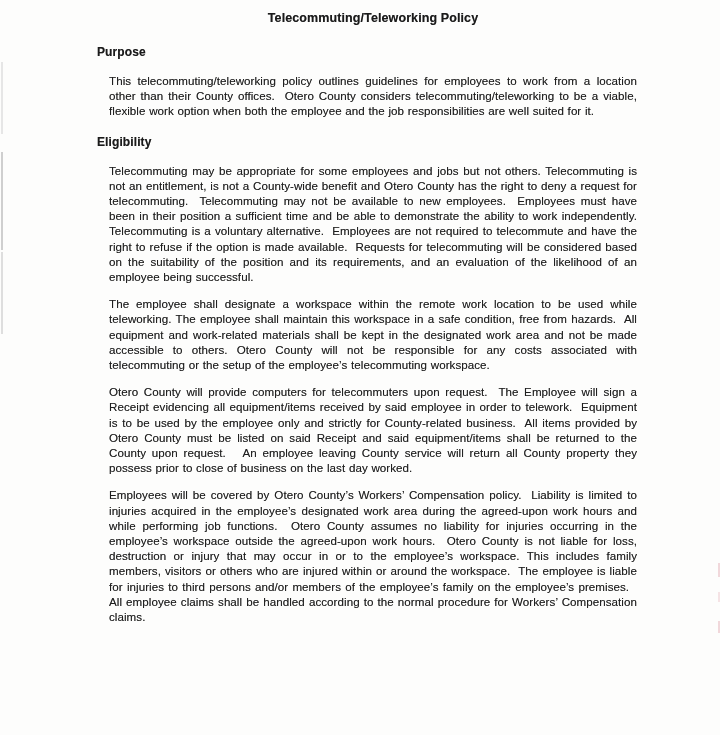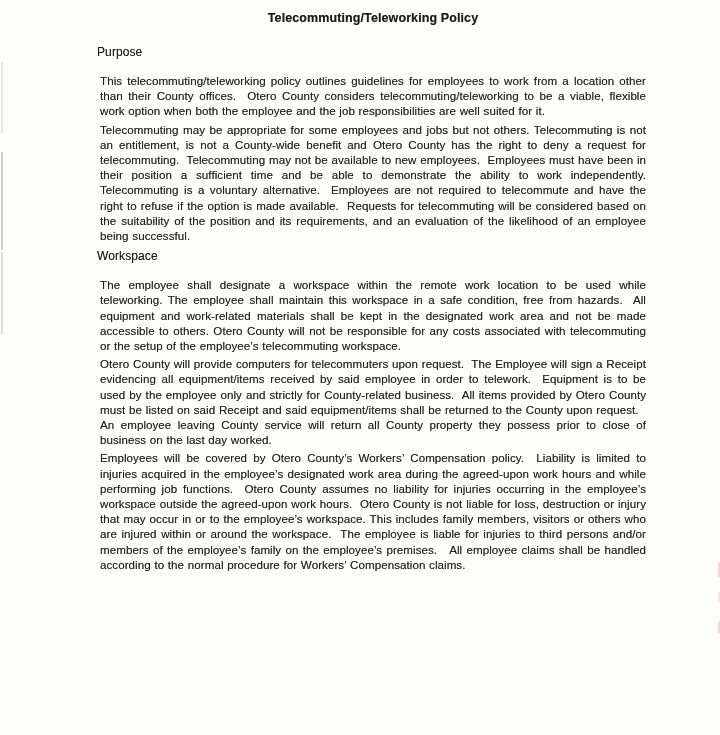--- a/index.html
+++ b/index.html
@@ -26,29 +26,29 @@
   .doc-title {
     margin: 0 0 19px 0;
     text-align: center;
     font-size: 12.5px;
     line-height: 16px;
     font-weight: bold;
     letter-spacing: 0.1px;
     text-shadow: 0 0 0.5px rgba(25,25,25,0.55);
   }
   .sec h2 {
-    margin: 6px 0 14px 0;
+    margin: 16px 0 14px 0;
     font-size: 12px;
     line-height: 14px;
-    font-weight: normal;
+    font-weight: bold;
     letter-spacing: 0.1px;
     text-shadow: 0 0 0.5px rgba(25,25,25,0.55);
   }
   .sec p {
-    margin: 3px;
+    margin: 12px;
     font-size: 11.6px;
     line-height: 15.2px;
     color: #1e1e1e;
     text-align: justify;
     text-align-last: left;
     word-spacing: 0.4px;
     letter-spacing: 0.05px;
     text-shadow: 0 0 0.45px rgba(30,30,30,0.5);
   }
   
@@ -70,25 +70,25 @@
   <div class="doc">
 
     <div class="doc-title">Telecommuting/Teleworking Policy</div>
 
     <div class="sec">
       <h2>Purpose</h2>
       <p>This telecommuting/teleworking policy outlines guidelines for employees to work from a location other than their County offices.&nbsp; Otero County considers telecommuting/teleworking to be a viable, flexible work option when both the employee and the job responsibilities are well suited for it.</p>
     </div>
 
     <div class="sec">
+      <h2>Eligibility</h2>
       <p>Telecommuting may be appropriate for some employees and jobs but not others. Telecommuting is not an entitlement, is not a County-wide benefit and Otero County has the right to deny a request for telecommuting.&nbsp; Telecommuting may not be available to new employees.&nbsp; Employees must have been in their position a sufficient time and be able to demonstrate the ability to work independently. Telecommuting is a voluntary alternative.&nbsp; Employees are not required to telecommute and have the right to refuse if the option is made available.&nbsp; Requests for telecommuting will be considered based on the suitability of the position and its requirements, and an evaluation of the likelihood of an employee being successful.</p>
     </div>
 
     <div class="sec">
-      <h2>Workspace</h2>
       <p>The employee shall designate a workspace within the remote work location to be used while teleworking. The employee shall maintain this workspace in a safe condition, free from hazards.&nbsp; All equipment and work-related materials shall be kept in the designated work area and not be made accessible to others. Otero County will not be responsible for any costs associated with telecommuting or the setup of the employee’s telecommuting workspace.</p>
     </div>
 
     <div class="sec">
       <p>Otero County will provide computers for telecommuters upon request.&nbsp; The Employee will sign a Receipt evidencing all equipment/items received by said employee in order to telework.&nbsp; Equipment is to be used by the employee only and strictly for County-related business.&nbsp; All items provided by Otero County must be listed on said Receipt and said equipment/items shall be returned to the County upon request.&nbsp;&nbsp; An employee leaving County service will return all County property they possess prior to close of business on the last day worked.</p>
     </div>
 
     <div class="sec">
       <p>Employees will be covered by Otero County’s Workers’ Compensation policy.&nbsp; Liability is limited to injuries acquired in the employee’s designated work area during the agreed-upon work hours and while performing job functions.&nbsp; Otero County assumes no liability for injuries occurring in the employee’s workspace outside the agreed-upon work hours.&nbsp; Otero County is not liable for loss, destruction or injury that may occur in or to the employee’s workspace. This includes family members, visitors or others who are injured within or around the workspace.&nbsp; The employee is liable for injuries to third persons and/or members of the employee’s family on the employee’s premises.&nbsp;&nbsp; All employee claims shall be handled according to the normal procedure for Workers’ Compensation claims.</p>
     </div>

